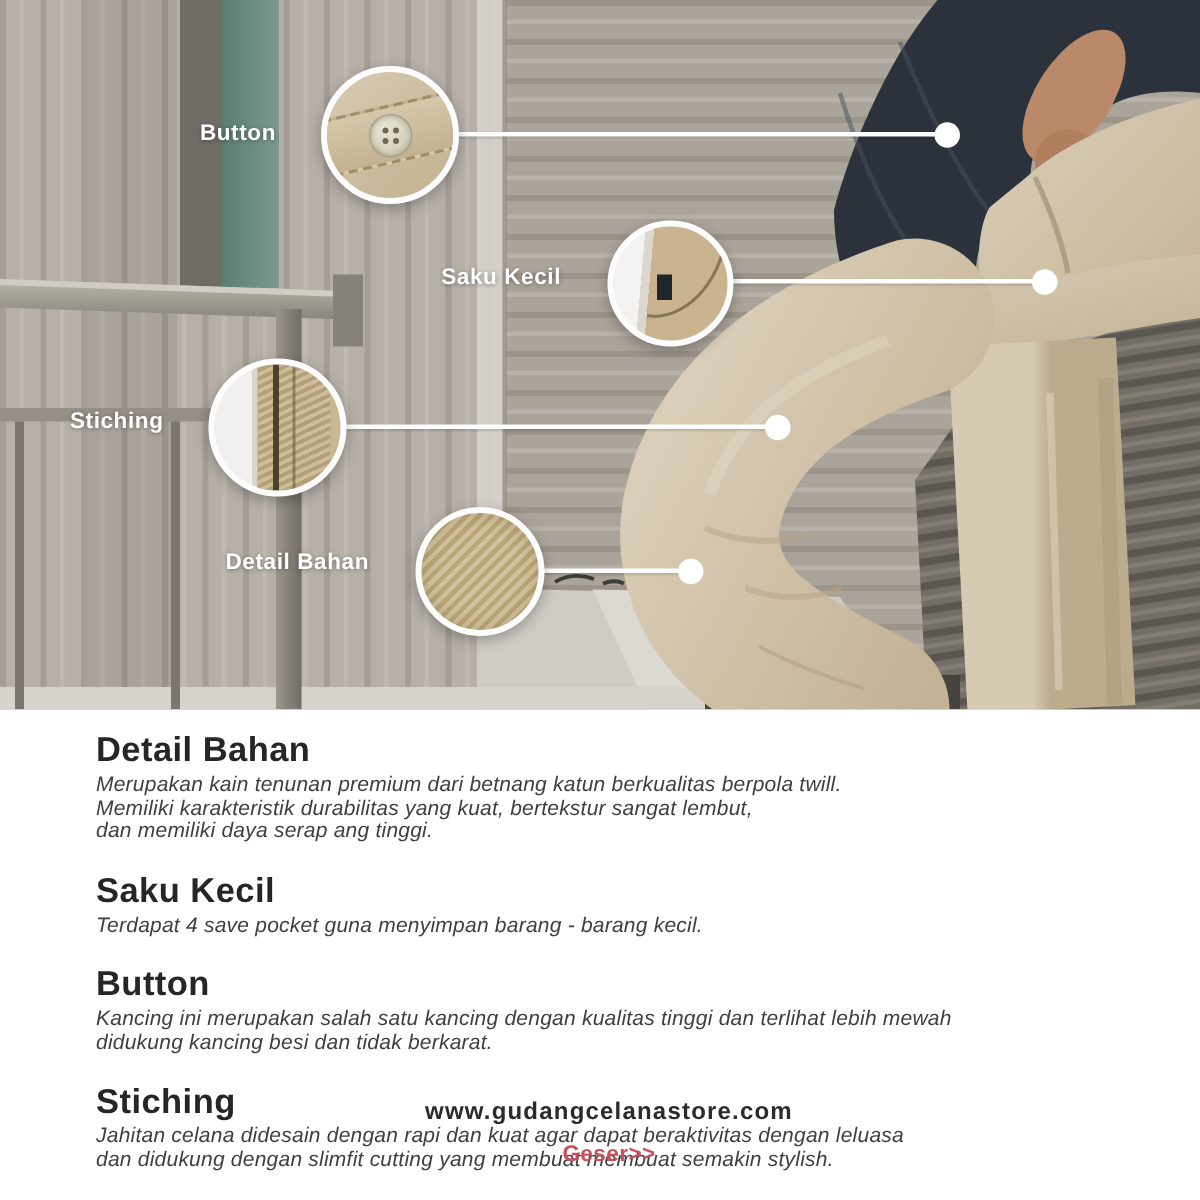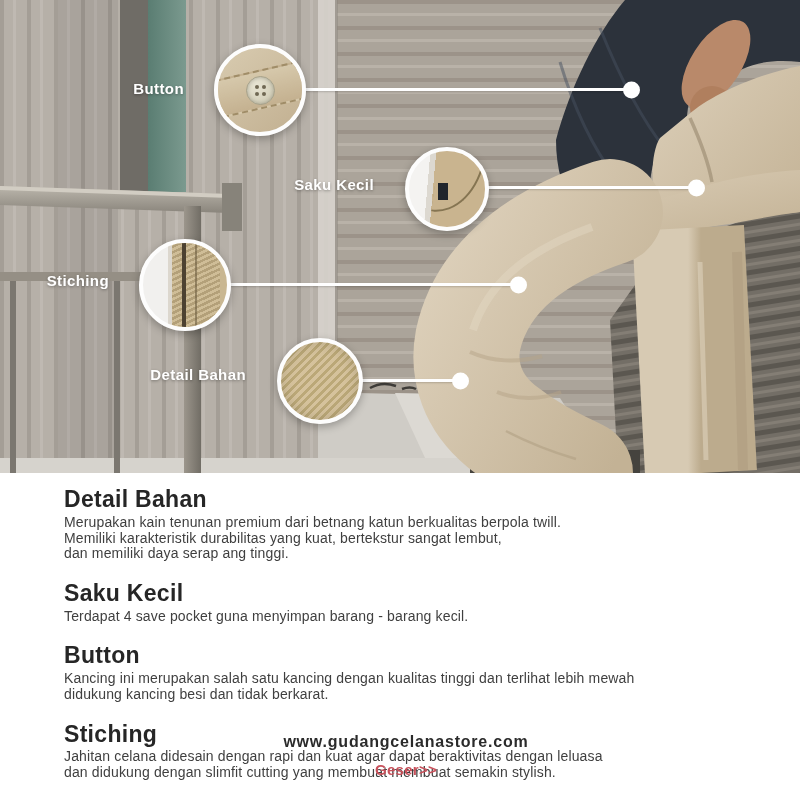--- a/index.html
+++ b/index.html
@@ -54,21 +54,21 @@
   .l-saku{right:426px;top:176px;}
   .l-stich{right:691px;top:272px;}
   .l-detail{right:554px;top:366px;}
 
   
   .info{position:relative;width:800px;height:327px;background:#ffffff;
         padding:14px 55px 0 64px;box-sizing:border-box;}
   .section h2{margin:0 0 3px 0;font-size:23px;line-height:1.08;font-weight:700;
               color:#262626;letter-spacing:.3px;}
   .section p{margin:0 0 19px 0;font-size:14px;line-height:1.08;color:#3f3f3f;
-             white-space:pre-line;letter-spacing:.15px;}
+             white-space:pre-line;letter-spacing:.15px;font-style:italic;}
   .section p{line-height:1.12;}
   .footer{position:absolute;left:64px;right:52px;bottom:22px;display:flex;
           justify-content:space-between;align-items:center;flex-direction:column;}
   .website{font-size:16px;font-weight:600;letter-spacing:.8px;color:#2b2b2b;}
   .swipe{font-size:15px;font-weight:600;color:#c8505a;letter-spacing:.3px;margin-top:10px;}
 </style>
 </head>
 <body>
 
 <div class="canvas">

